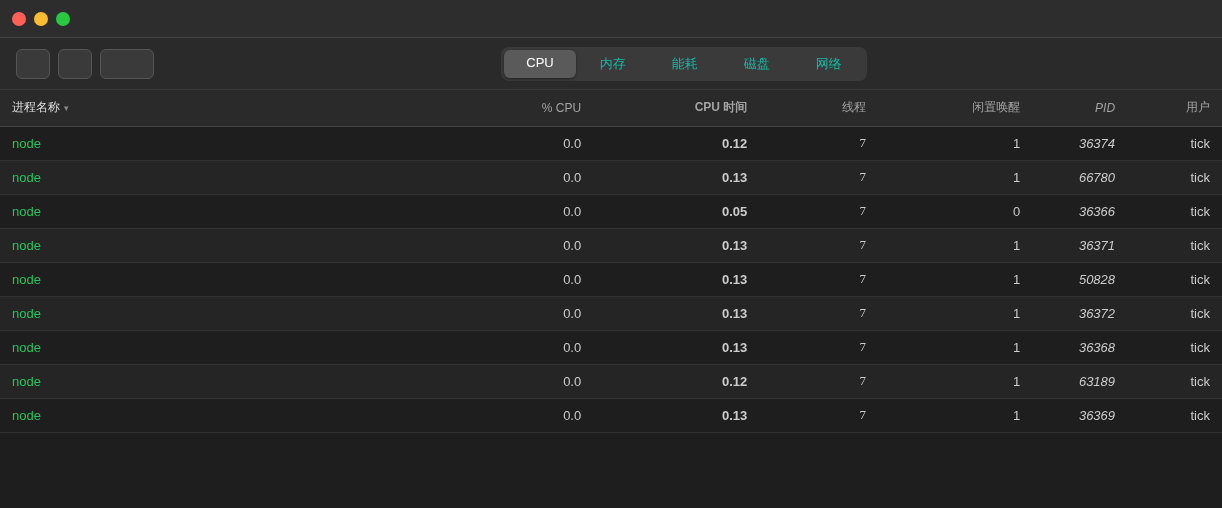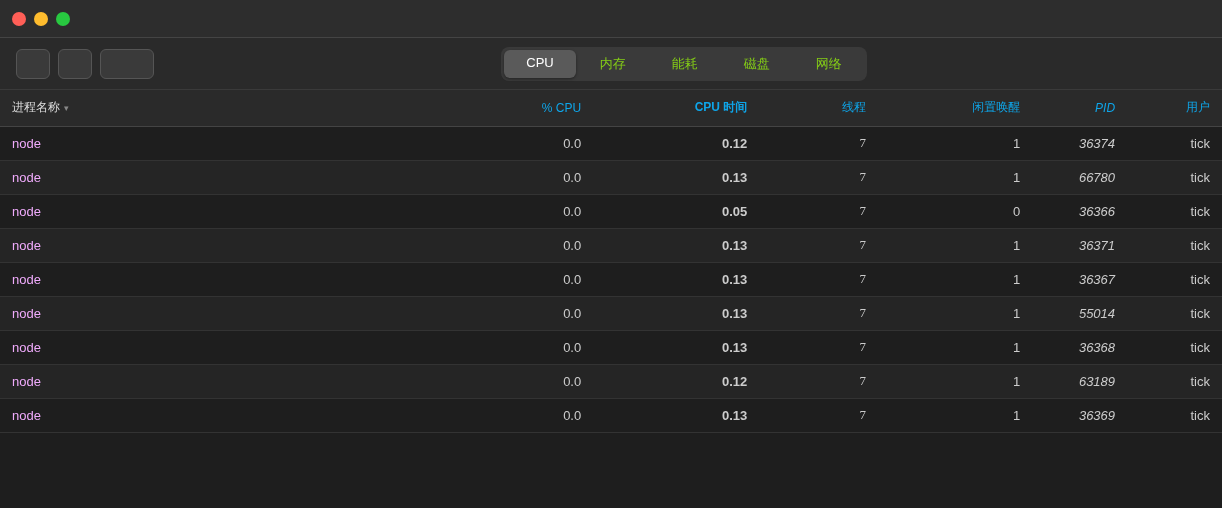--- a/index.html
+++ b/index.html
@@ -90,21 +90,21 @@
       border-radius: 8px;
       padding: 3px;
       gap: 2px;
     }
 
     .tab {
       padding: 5px 22px;
       border-radius: 6px;
       font-size: 13px;
       font-weight: 500;
-      color: #84cc16;
+      color: #14b8a6;
       cursor: pointer;
       transition: background 0.15s;
     }
 
     .tab.active {
       background: #5a5a5a;
       color: #fff;
       box-shadow: 0 1px 3px rgba(0,0,0,0.4);
     }
 
@@ -122,21 +122,21 @@
 
     thead tr {
       background: #2a2a2a;
       height: 36px;
       border-bottom: 1px solid #444;
     }
 
     thead th {
       font-size: 12px;
       font-weight: 500;
-      color: #0ea5e9;
+      color: #a3a3a3;
       padding: 0 12px;
       text-align: right;
       user-select: none;
       cursor: pointer;
     }
 
     thead th:first-child {
       text-align: left;
     }
 
@@ -165,21 +165,21 @@
 
     tbody td {
       font-size: 13px;
       padding: 0 12px;
       color: #ccc;
       text-align: right;
     }
 
     tbody td:first-child {
       text-align: left;
-      color: #f0abfc;
+      color: #22c55e;
     }
 
     
     .col-name  { width: 38%; }
     .col-cpu   { width: 12%; }
     .col-ctime { width: 14%; font-weight: bold; }
     .col-thread{ width: 10%; font-family: Liberation Serif, serif; }
     .col-idle  { width: 13%; }
     .col-pid   { width: 8%; font-style: italic; }
     .col-user  { width: 8%; }
@@ -274,30 +274,30 @@
             <td class="col-idle">1</td>
             <td class="col-pid">36371</td>
             <td class="col-user">tick</td>
           </tr>
           <tr>
             <td class="col-name">node</td>
             <td class="col-cpu">0.0</td>
             <td class="col-ctime">0.13</td>
             <td class="col-thread">7</td>
             <td class="col-idle">1</td>
-            <td class="col-pid">36367</td>
-            <td class="col-user">tick</td>
-          </tr>
-          <tr>
-            <td class="col-name">node</td>
-            <td class="col-cpu">0.0</td>
-            <td class="col-ctime">0.13</td>
-            <td class="col-thread">7</td>
-            <td class="col-idle">1</td>
-            <td class="col-pid">55014</td>
+            <td class="col-pid">50828</td>
+            <td class="col-user">tick</td>
+          </tr>
+          <tr>
+            <td class="col-name">node</td>
+            <td class="col-cpu">0.0</td>
+            <td class="col-ctime">0.13</td>
+            <td class="col-thread">7</td>
+            <td class="col-idle">1</td>
+            <td class="col-pid">36372</td>
             <td class="col-user">tick</td>
           </tr>
           <tr>
             <td class="col-name">node</td>
             <td class="col-cpu">0.0</td>
             <td class="col-ctime">0.13</td>
             <td class="col-thread">7</td>
             <td class="col-idle">1</td>
             <td class="col-pid">36368</td>
             <td class="col-user">tick</td>

